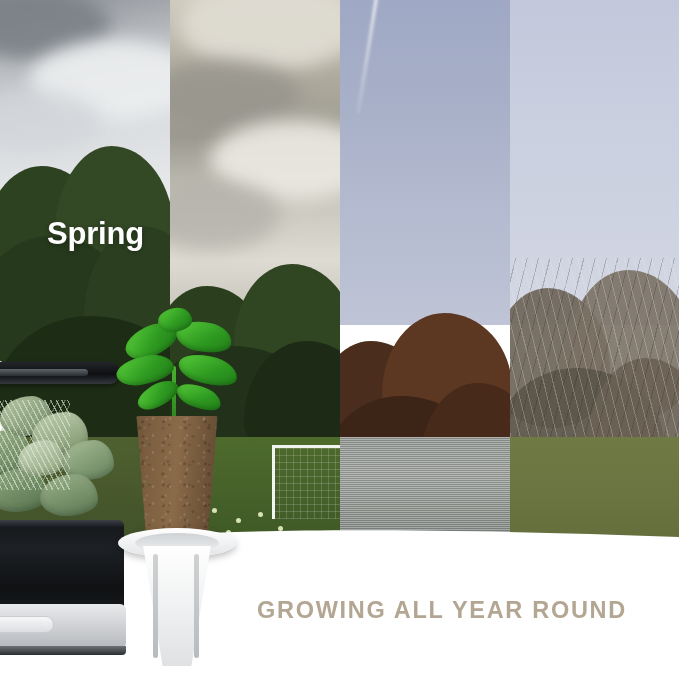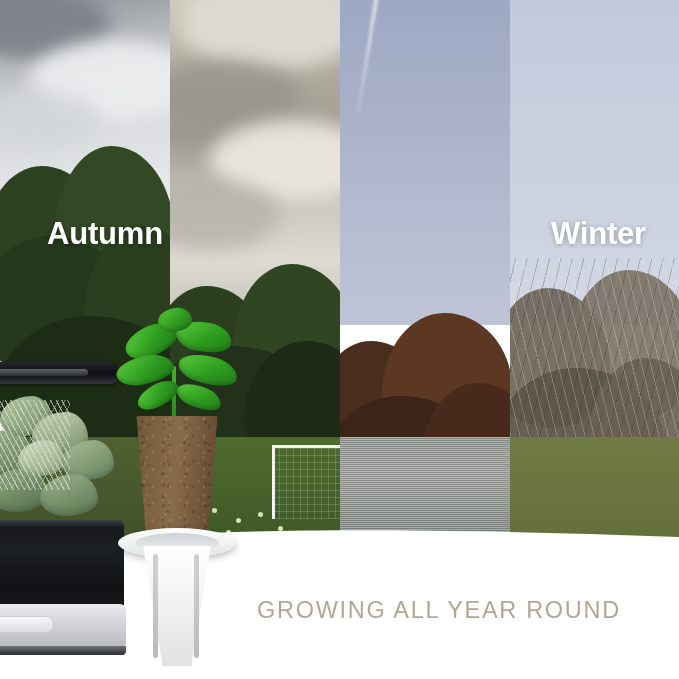--- a/index.html
+++ b/index.html
@@ -64,21 +64,21 @@
     letter-spacing:-.2px; text-shadow:0 1px 5px rgba(0,0,0,.30); white-space:nowrap; }
   .lb-spring { left:47px; }
   .lb-summer { left:209px; }
   .lb-autumn { left:374px; }
   .lb-winter { left:551px; }
 
   
   .band { position:absolute; left:0; right:0; bottom:0; height:124px; background:#fff; }
   .band-curve { position:absolute; left:0; right:0; bottom:124px; height:40px; pointer-events:none; }
 
-  .tagline { position:absolute; left:257px; top:597px; font-size:23.5px; font-weight:normal;
+  .tagline { position:absolute; left:257px; top:597px; font-size:23.5px; font-weight:bold;
     letter-spacing:1.7px; color:#b3a693; white-space:nowrap; }
 
   
   .fg { position:absolute; left:0; top:352px; width:300px; height:327px; }
 
   
   .lightarm { position:absolute; left:-30px; top:10px; width:150px; height:22px;
     background:linear-gradient(180deg,#23262a,#0d0f11 55%,#34383d);
     border-radius:12px; box-shadow:0 2px 5px rgba(0,0,0,.45); }
   .lightarm-inner { position:absolute; left:26px; top:7px; width:92px; height:7px;
@@ -215,22 +215,21 @@
 
   <div style="position:absolute;left:170px;top:0;width:170px;height:560px;overflow:hidden;">
     <div class="goal"></div>
     <div class="goalball" style="left:42px;top:508px;"></div>
     <div class="goalball" style="left:66px;top:518px;"></div>
     <div class="goalball" style="left:88px;top:512px;"></div>
     <div class="goalball" style="left:56px;top:530px;"></div>
     <div class="goalball" style="left:108px;top:526px;"></div>
   </div>
 
-  <div class="label lb-spring">Autumn</div>
-  <div class="label lb-winter">Winter</div>
+  <div class="label lb-spring">Spring</div>
 
   <div class="band"></div>
   <svg class="band-curve" viewBox="0 0 679 40" preserveAspectRatio="none">
     <path d="M0,40 L0,34 C120,18 300,8 679,22 L679,40 Z" fill="#ffffff"></path>
   </svg>
 
   <div class="tagline">GROWING ALL YEAR ROUND</div>
 
   <div class="fg">
 

